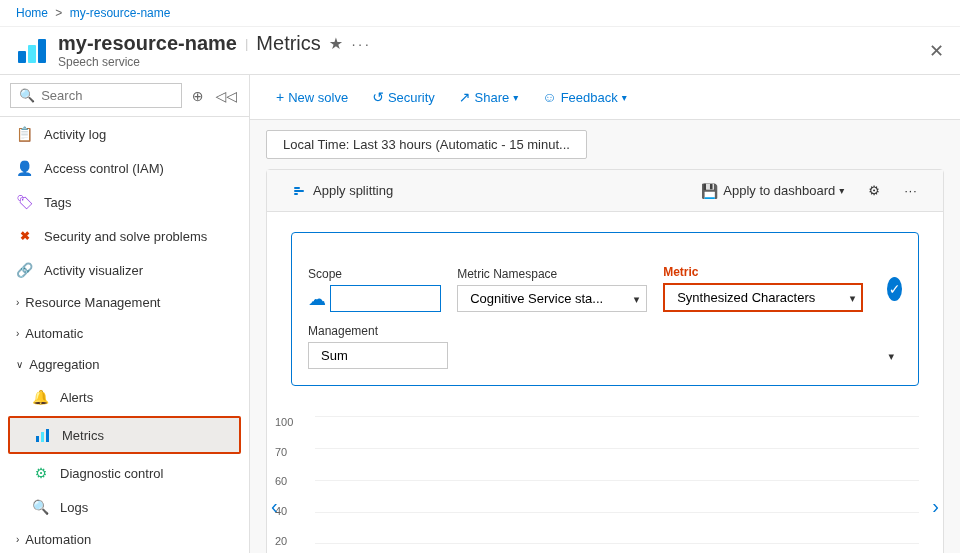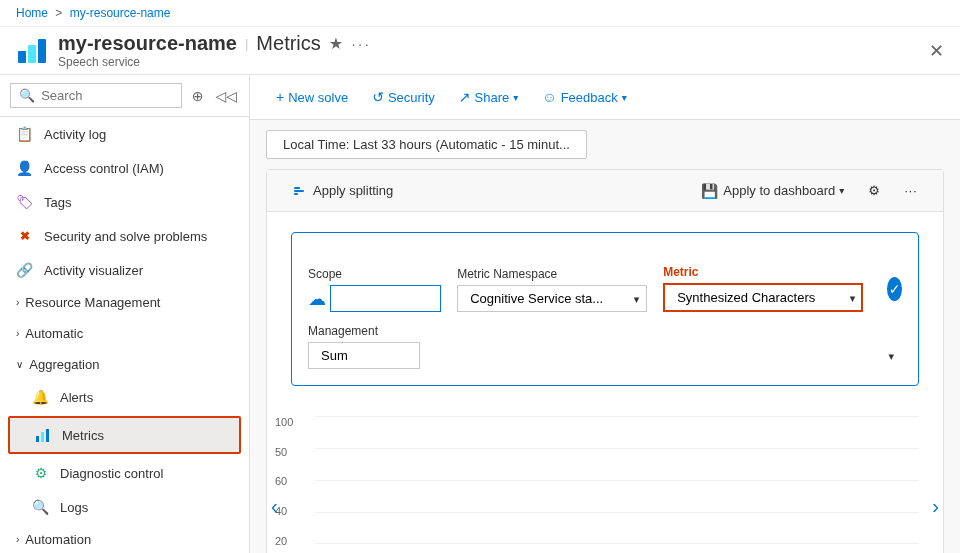--- a/index.html
+++ b/index.html
@@ -259,36 +259,36 @@
                   </select>
                 </div>
               </div>
 
               <div class="check-circle">✓</div>
             </div>
 
             <div class="metric-field">
               <label>Management</label>
               <div class="select-wrapper">
-                <select class="field-select" style="width:112px;">
+                <select class="field-select" style="width:140px;">
                   <option>Sum</option>
                 </select>
               </div>
             </div>
           </div>
         </div>
 
         <div class="chart-graph" style="position:relative;height:200px;">
 
           <button style="position:absolute;left:4px;top:50%;transform:translateY(-50%);background:none;border:none;cursor:pointer;color:#0078d4;font-size:20px;z-index:2;">‹</button>
           <button style="position:absolute;right:4px;top:50%;transform:translateY(-50%);background:none;border:none;cursor:pointer;color:#0078d4;font-size:20px;z-index:2;">›</button>
 
           <div style="position:absolute;left:8px;top:10px;bottom:30px;display:flex;flex-direction:column;justify-content:space-between;font-size:11px;color:#666;">
             <span>100</span>
-            <span>50</span>
+            <span>70</span>
             <span>60</span>
             <span>40</span>
             <span>20</span>
             <span>0</span>
           </div>
 
           <div style="position:absolute;left:48px;right:24px;top:10px;bottom:30px;border-bottom:1px solid #0078d4;">
             <div style="position:absolute;top:0%;left:0;right:0;border-top:1px solid #f0f0f0;"></div>
             <div style="position:absolute;top:20%;left:0;right:0;border-top:1px solid #f0f0f0;"></div>
             <div style="position:absolute;top:40%;left:0;right:0;border-top:1px solid #f0f0f0;"></div>

